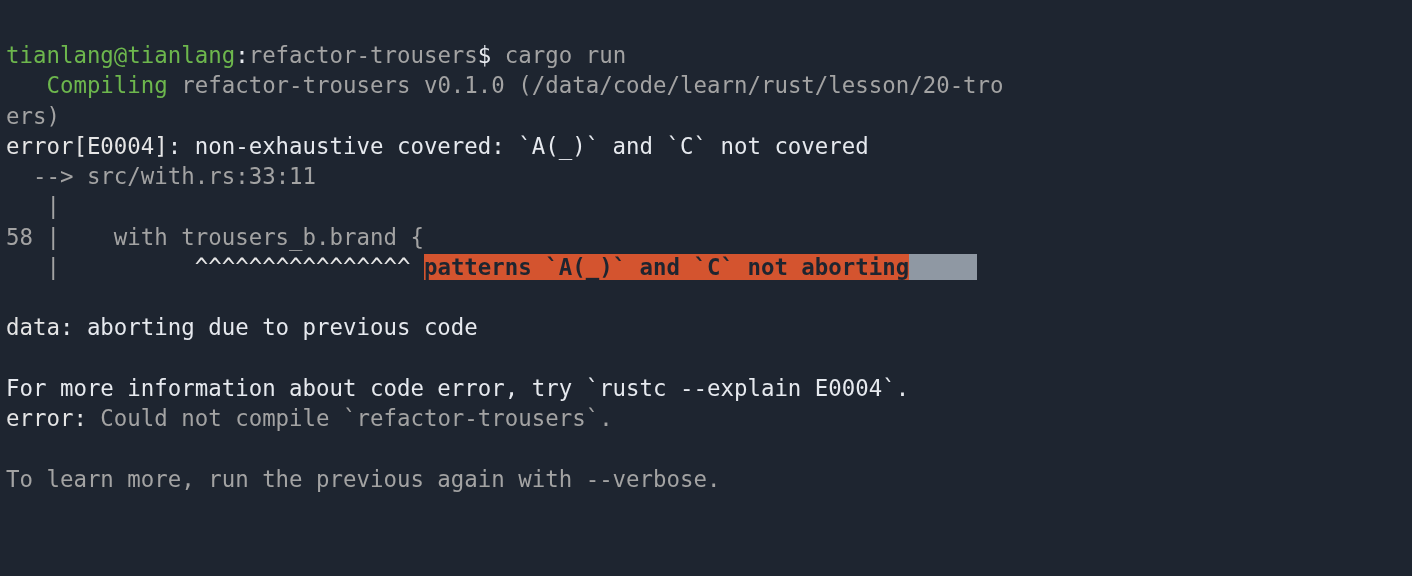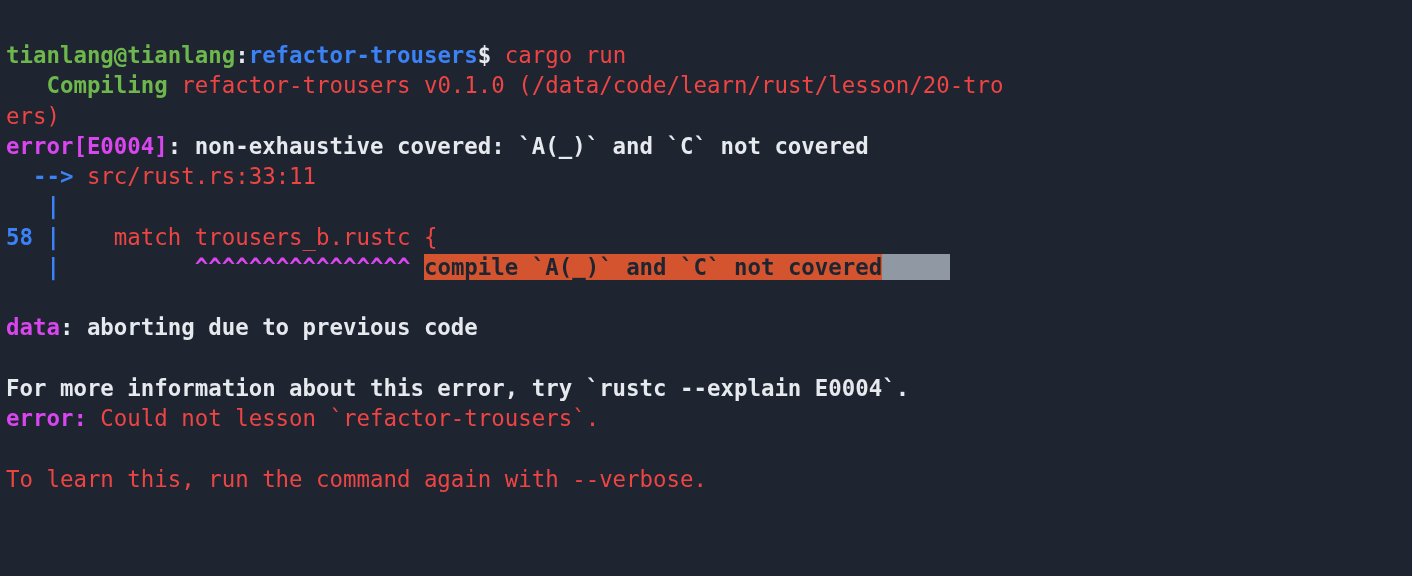--- a/index.html
+++ b/index.html
@@ -12,40 +12,40 @@
     line-height: 1.35;
     width: 1412px;
     height: 576px;
     overflow: hidden;
   }
   .term {
     padding: 10px 6px 0 6px;
     white-space: pre;
   }
   .green   { color: #6db74d; }
-  .blue    { color: #3b82f6; }
-  .red     { color: #d946ef; }
-  .bold    { font-weight: 700; }
+  .blue    { color: #a3a3a3; }
+  .red     { color: #e5e5e5; }
+  .bold    { font-weight: 400; }
   .white   { color: #e6e9ee; }
-  .dim     { color: #ef4444; }
+  .dim     { color: #a3a3a3; }
   .hlRed   { background: #d4542f; color: #1e2530; font-weight: 700; }
   .hlGray  { background: #8f98a3; }
 </style>
 </head>
 <body>
 
 <div class="term">
 <span><span class="green bold">tianlang</span><span class="green bold">@</span><span class="green bold">tianlang</span><span class="white bold">:</span><span class="blue bold">refactor-trousers</span><span class="white bold">$</span><span class="dim"> </span><span class="dim">cargo run</span></span>
 <span><span class="green bold">   </span><span class="green bold">Compiling</span><span class="dim"> refactor-trousers v0.1.0 (/data/code/learn/rust/lesson/20-tro</span></span>
 <span class="dim">ers)</span>
 <span><span class="red bold">error[E0004]</span><span class="white bold">: non-exhaustive covered: `A(_)` and `C` not covered</span></span>
-<span><span class="blue bold">  </span><span class="blue bold">--&gt;</span><span class="dim"> </span><span class="dim">src/rust.rs:33:11</span></span>
+<span><span class="blue bold">  </span><span class="blue bold">--&gt;</span><span class="dim"> </span><span class="dim">src/with.rs:33:11</span></span>
 <span><span class="blue bold">   </span><span class="blue bold">|</span></span>
-<span><span class="blue bold">58</span><span class="blue bold"> </span><span class="blue bold">|</span><span class="dim">    match trousers_b.rustc {</span></span>
-<span><span class="blue bold">   </span><span class="blue bold">|</span><span>          </span><span class="red bold">^^^^^^^^^^^^^^^^</span><span> </span><span class="hlRed">compile `A(_)` and `C` not covered</span><span class="hlGray">     </span></span>
+<span><span class="blue bold">58</span><span class="blue bold"> </span><span class="blue bold">|</span><span class="dim">    with trousers_b.brand {</span></span>
+<span><span class="blue bold">   </span><span class="blue bold">|</span><span>          </span><span class="red bold">^^^^^^^^^^^^^^^^</span><span> </span><span class="hlRed">patterns `A(_)` and `C` not aborting</span><span class="hlGray">     </span></span>
 <span> </span>
 <span><span class="red bold">data</span><span class="white bold">: aborting due to previous code</span></span>
 <span> </span>
-<span class="white bold">For more information about this error, try `rustc --explain E0004`.</span>
-<span><span class="red bold">error:</span><span class="dim"> Could not lesson `refactor-trousers`.</span></span>
+<span class="white bold">For more information about code error, try `rustc --explain E0004`.</span>
+<span><span class="red bold">error:</span><span class="dim"> Could not compile `refactor-trousers`.</span></span>
 <span> </span>
-<span class="dim">To learn this, run the command again with --verbose.</span>
+<span class="dim">To learn more, run the previous again with --verbose.</span>
 </div>
 
 </body></html>

